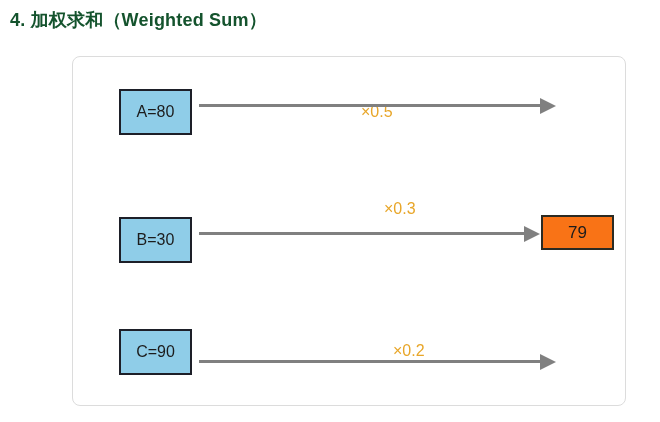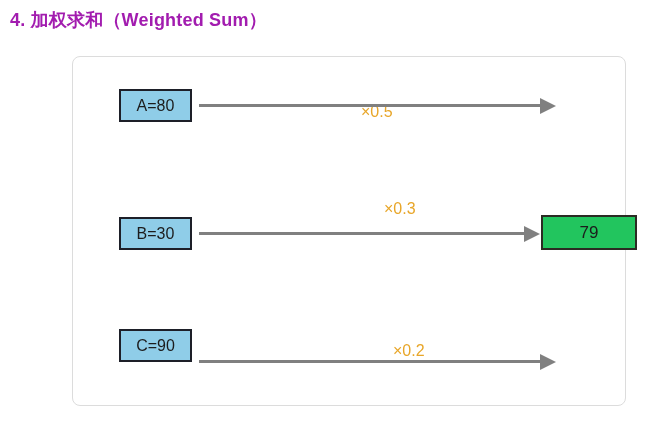--- a/index.html
+++ b/index.html
@@ -14,21 +14,21 @@
     font-family: "Liberation Sans", "DejaVu Sans", sans-serif;
     overflow: hidden;
   }
 
   #page-title {
     position: absolute;
     left: 10px;
     top: 8px;
     font-size: 18px;
     font-weight: bold;
-    color: #a21caf;
+    color: #14532d;
     letter-spacing: 0.2px;
     white-space: nowrap;
   }
 
   #diagram-card {
     position: absolute;
     left: 72px;
     top: 56px;
     width: 554px;
     height: 350px;
@@ -51,29 +51,29 @@
     display: flex;
     align-items: center;
     justify-content: center;
     font-size: 16px;
     color: #1c1c1c;
     line-height: 1;
   }
 
   .input-box {
     width: 73px;
-    height: 33px;
+    height: 46px;
     background: #8fcde8;
     border: 2.5px solid #1d1f28;
   }
 
   .output-box {
-    width: 96px;
+    width: 73px;
     height: 35px;
-    background: #22c55e;
+    background: #f97316;
     border: 2.5px solid #2b2b23;
     font-size: 17px;
   }
 
   .arrow {
     position: absolute;
     height: 3px;
     background: #808080;
   }
   .arrow::after {

